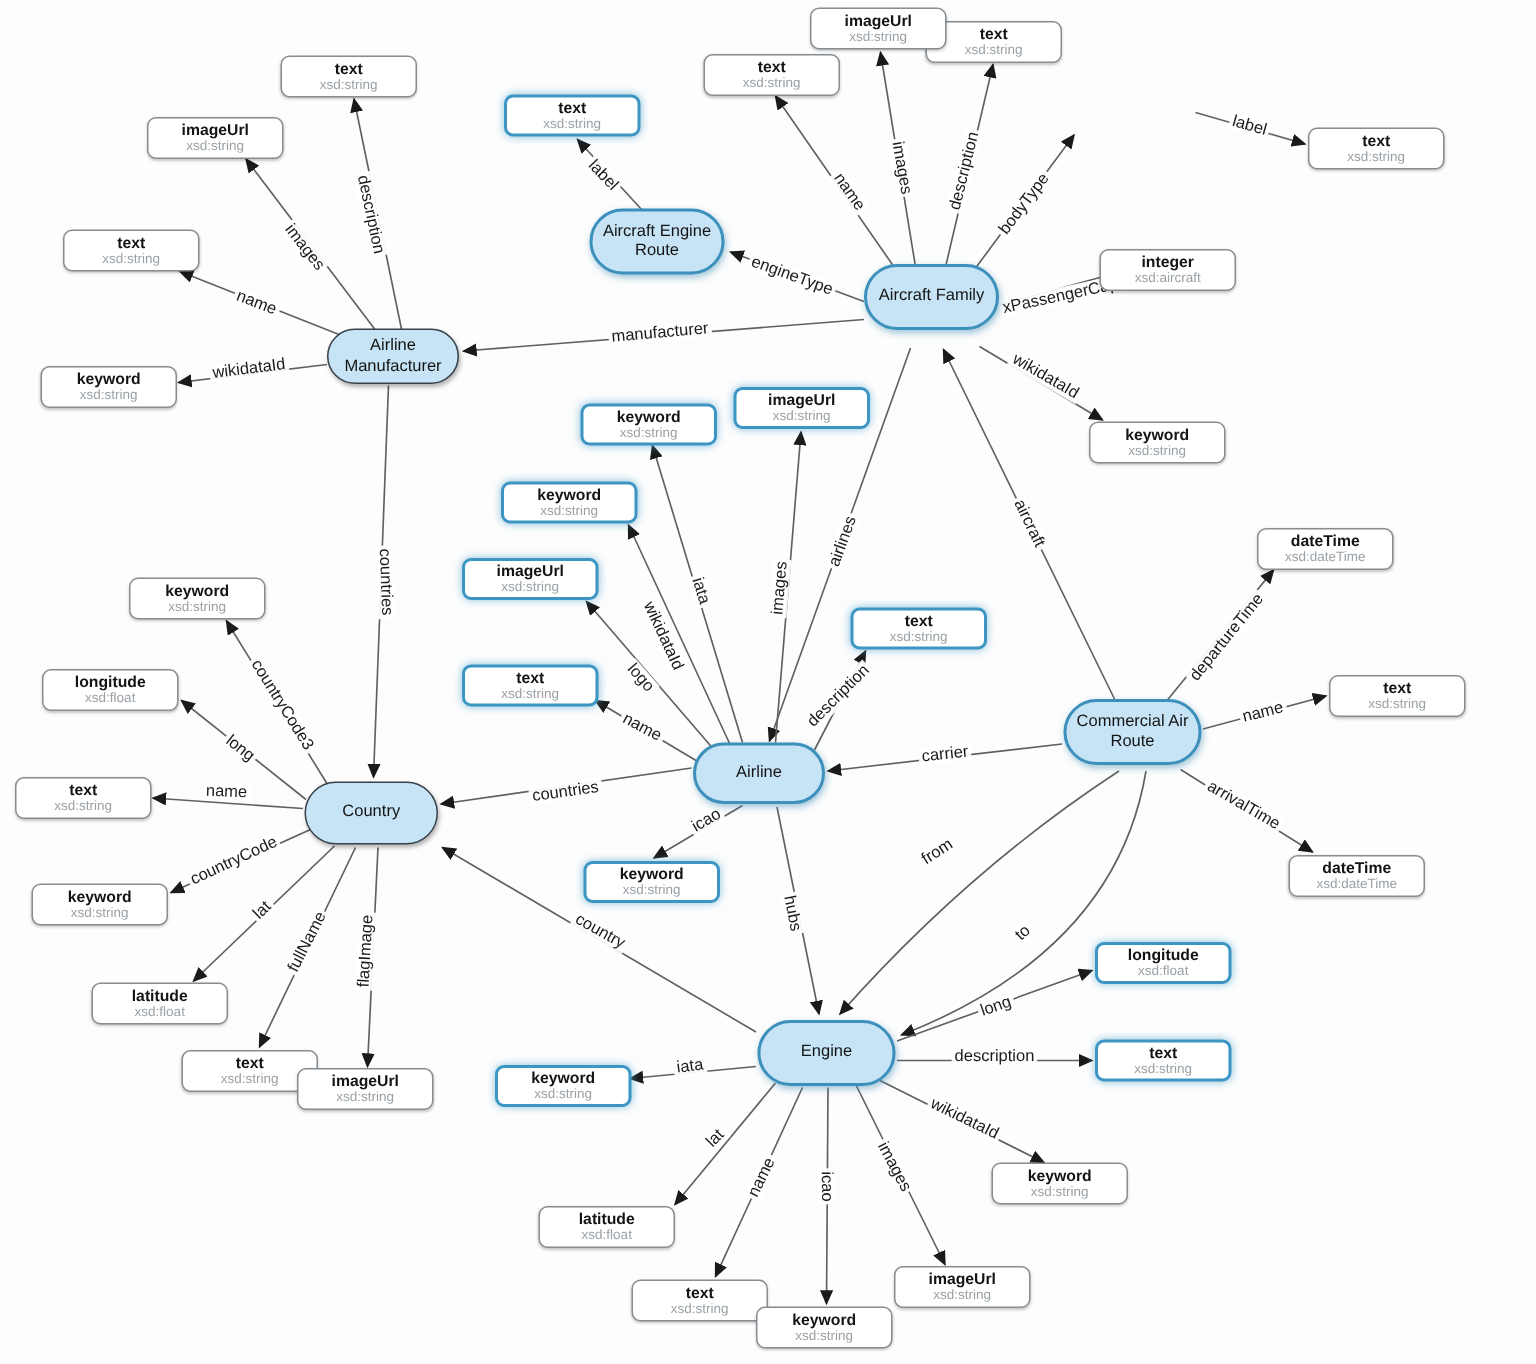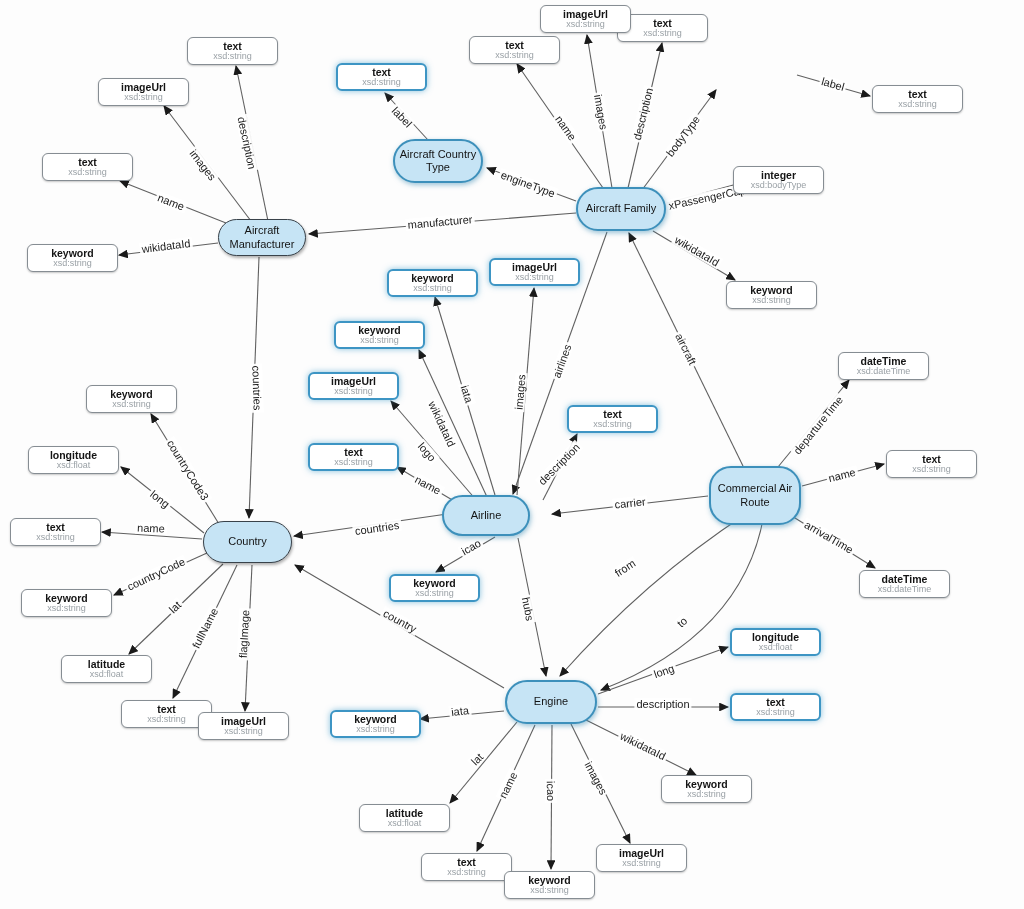--- a/index.html
+++ b/index.html
@@ -161,21 +161,21 @@
   <div class="pbox" style="left:469px;top:36px">
       <div class="pt">text</div>
       <div class="ps">xsd:string</div>
     </div>
   <div class="pbox" style="left:872px;top:85px">
       <div class="pt">text</div>
       <div class="ps">xsd:string</div>
     </div>
   <div class="pbox" style="left:733px;top:166px">
       <div class="pt">integer</div>
-      <div class="ps">xsd:bodyType</div>
+      <div class="ps">xsd:aircraft</div>
     </div>
   <div class="pbox" style="left:726px;top:281px">
       <div class="pt">keyword</div>
       <div class="ps">xsd:string</div>
     </div>
   <div class="pbox hl" style="left:387px;top:269px">
       <div class="pt">keyword</div>
       <div class="ps">xsd:string</div>
     </div>
   <div class="pbox hl" style="left:489px;top:258px">
@@ -269,34 +269,34 @@
   <div class="pbox" style="left:504px;top:871px">
       <div class="pt">keyword</div>
       <div class="ps">xsd:string</div>
     </div>
   <div class="pbox" style="left:359px;top:804px">
       <div class="pt">latitude</div>
       <div class="ps">xsd:float</div>
     </div>
 
   <div class="node dark" style="left:218px;top:219px;width:88px;height:37px">
-      <span>Aircraft Manufacturer</span>
+      <span>Airline Manufacturer</span>
     </div>
   <div class="node blue" style="left:393px;top:139px;width:90px;height:44px">
-      <span>Aircraft Country Type</span>
-    </div>
-  <div class="node blue" style="left:576px;top:187px;width:90px;height:44px">
+      <span>Aircraft Engine Route</span>
+    </div>
+  <div class="node blue" style="left:576px;top:176px;width:90px;height:44px">
       <span>Aircraft Family</span>
     </div>
-  <div class="node blue" style="left:442px;top:495px;width:88px;height:41px">
+  <div class="node blue" style="left:462px;top:495px;width:88px;height:41px">
       <span>Airline</span>
     </div>
   <div class="node dark" style="left:203px;top:521px;width:89px;height:42px">
       <span>Country</span>
     </div>
-  <div class="node blue" style="left:709px;top:466px;width:92px;height:59px">
+  <div class="node blue" style="left:709px;top:466px;width:92px;height:44px">
       <span>Commercial Air Route</span>
     </div>
   <div class="node blue" style="left:505px;top:680px;width:92px;height:44px">
       <span>Engine</span>
     </div>
 
 </div>
 
 </body></html>

